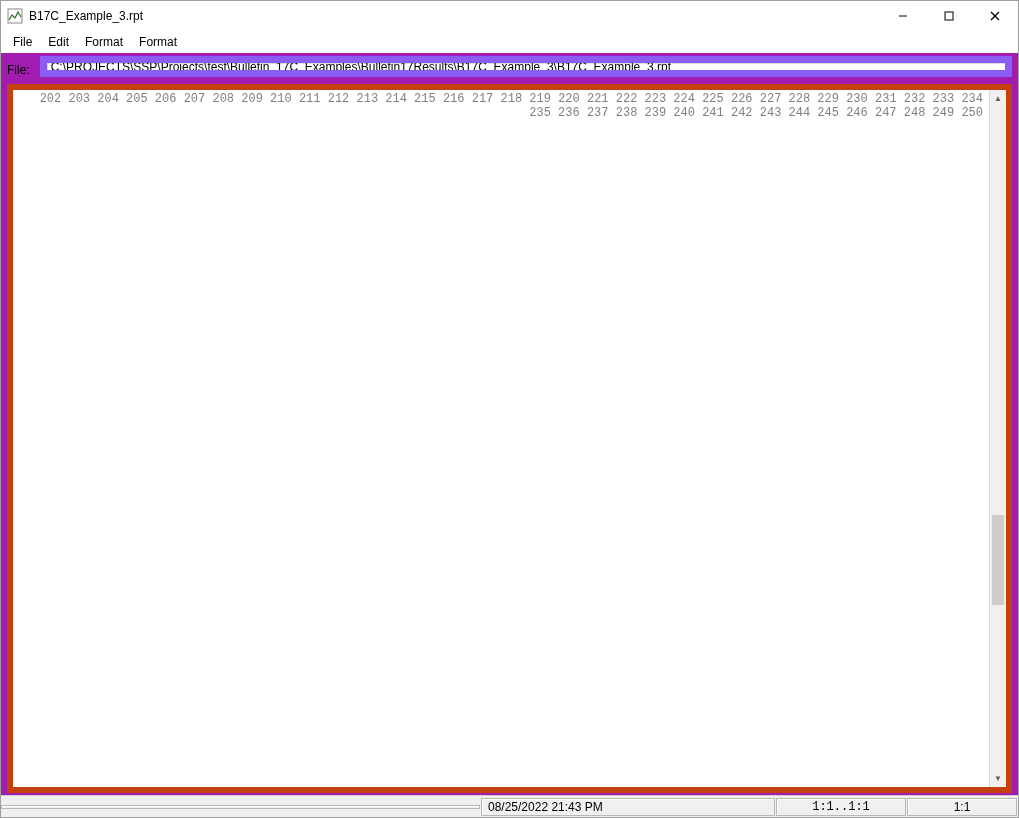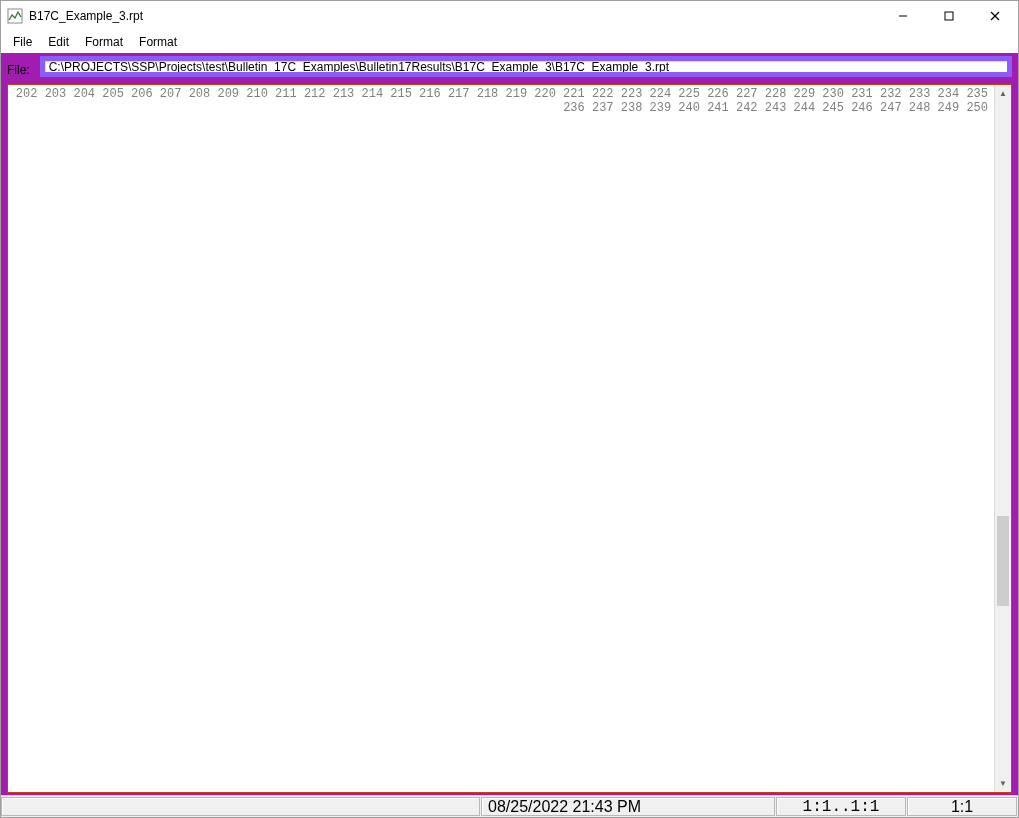--- a/index.html
+++ b/index.html
@@ -75,39 +75,39 @@
     gap: 8px;
   }
   .filefield .label {
     font-size: 12px;
     color: #000;
     padding-right: 2px;
   }
   .filefield input {
     flex: 1;
     height: 21px;
-    border: 5px solid #8b5cf6;
+    border: 7px solid #8b5cf6;
     background: #fff;
     font-family: "Segoe UI", Tahoma, sans-serif;
     font-size: 12px;
     padding: 0 4px;
     color: #000;
     box-shadow: inset 1px 1px 0 #dcdcdc;
   }
 
   
   .content-wrap {
     flex: 1;
     padding: 4px 6px 2px 6px;
     display: flex;
     min-height: 0;
   }
   .editor-frame {
     flex: 1;
-    border: 1px solid #c2410c;
+    border: 6px solid #c2410c;
     background: #fff;
     display: flex;
     min-height: 0;
     position: relative;
   }
   .editor-scroll {
     flex: 1;
     display: flex;
     overflow: hidden;
     min-height: 0;
@@ -159,22 +159,23 @@
     background: #cdcdcd;
     border-radius: 0;
   }
 
   
   .statusbar {
     height: 22px;
     background: #f0f0f0;
     border-top: 1px solid #d0d0d0;
     display: flex;
-    font-size: 16px;
+    font-size: 12px;
     user-select: none;
+    align-items: center;
   }
   .statusbar .panel {
     border: 1px solid #b8b8b8;
     margin: 1px 1px 1px 0;
     padding: 1px 6px;
     display: flex;
     align-items: center;
     background: #f0f0f0;
     box-shadow: inset 1px 1px 0 #fff;
   }

